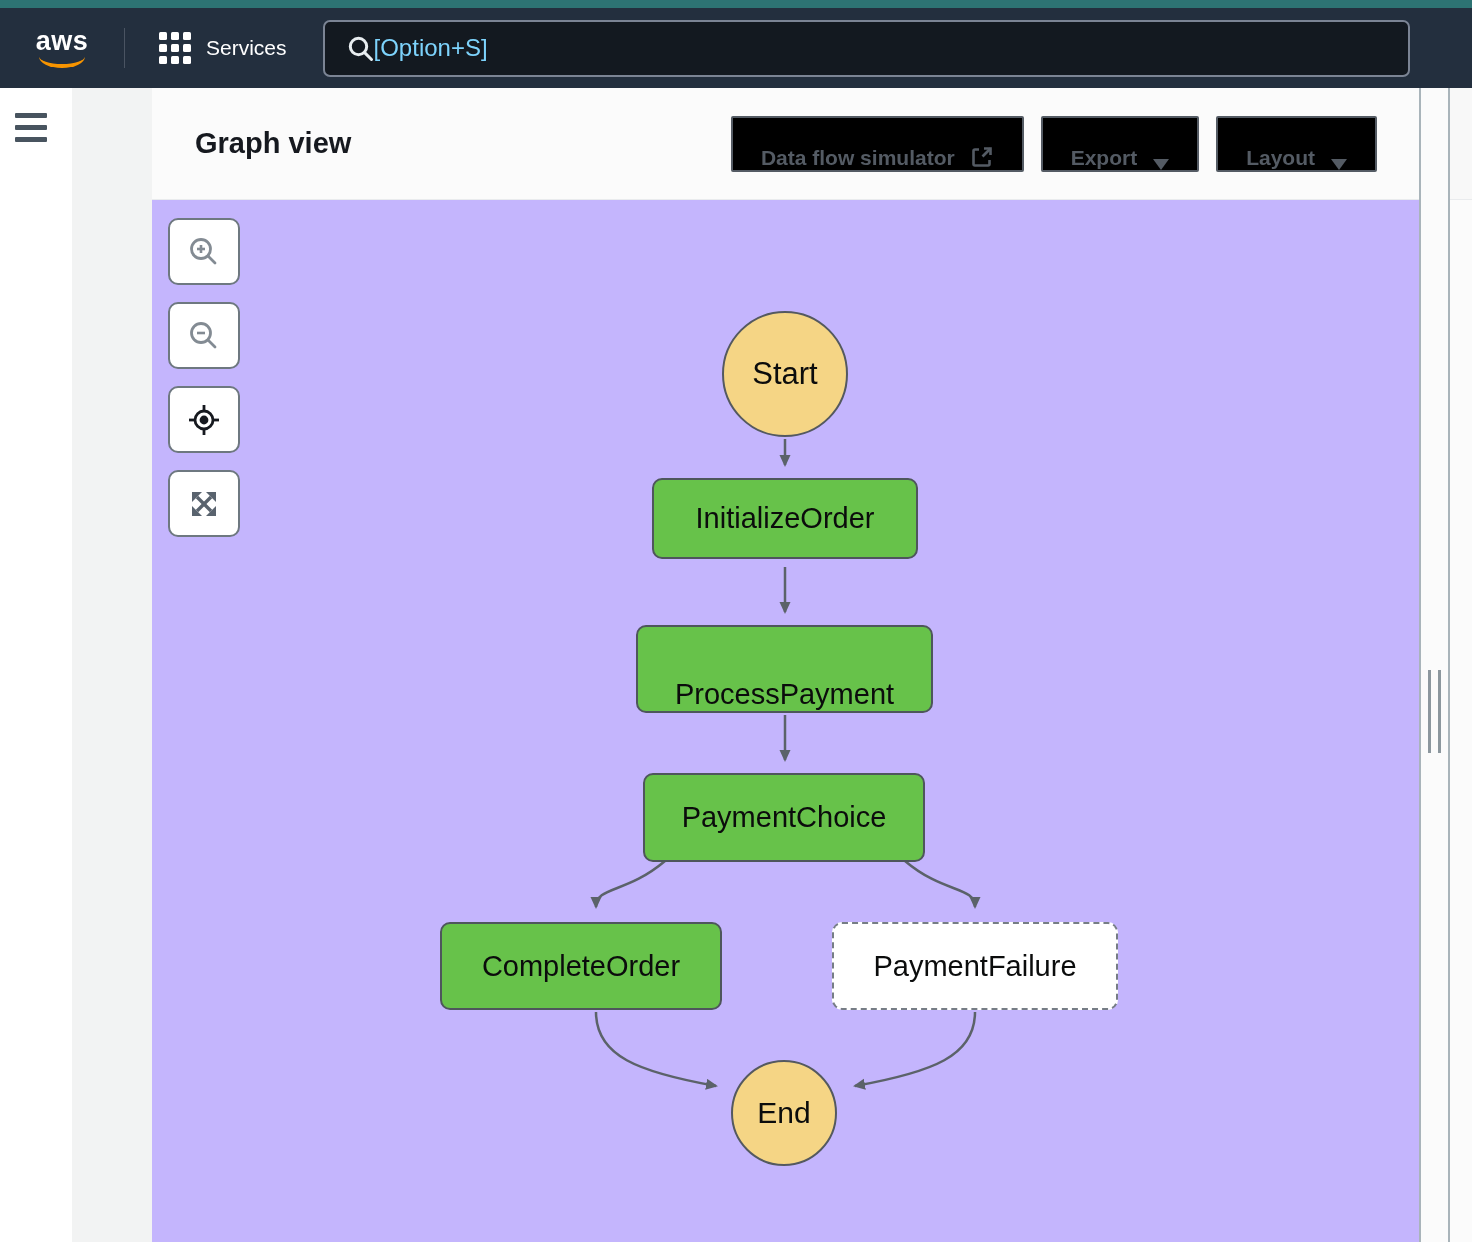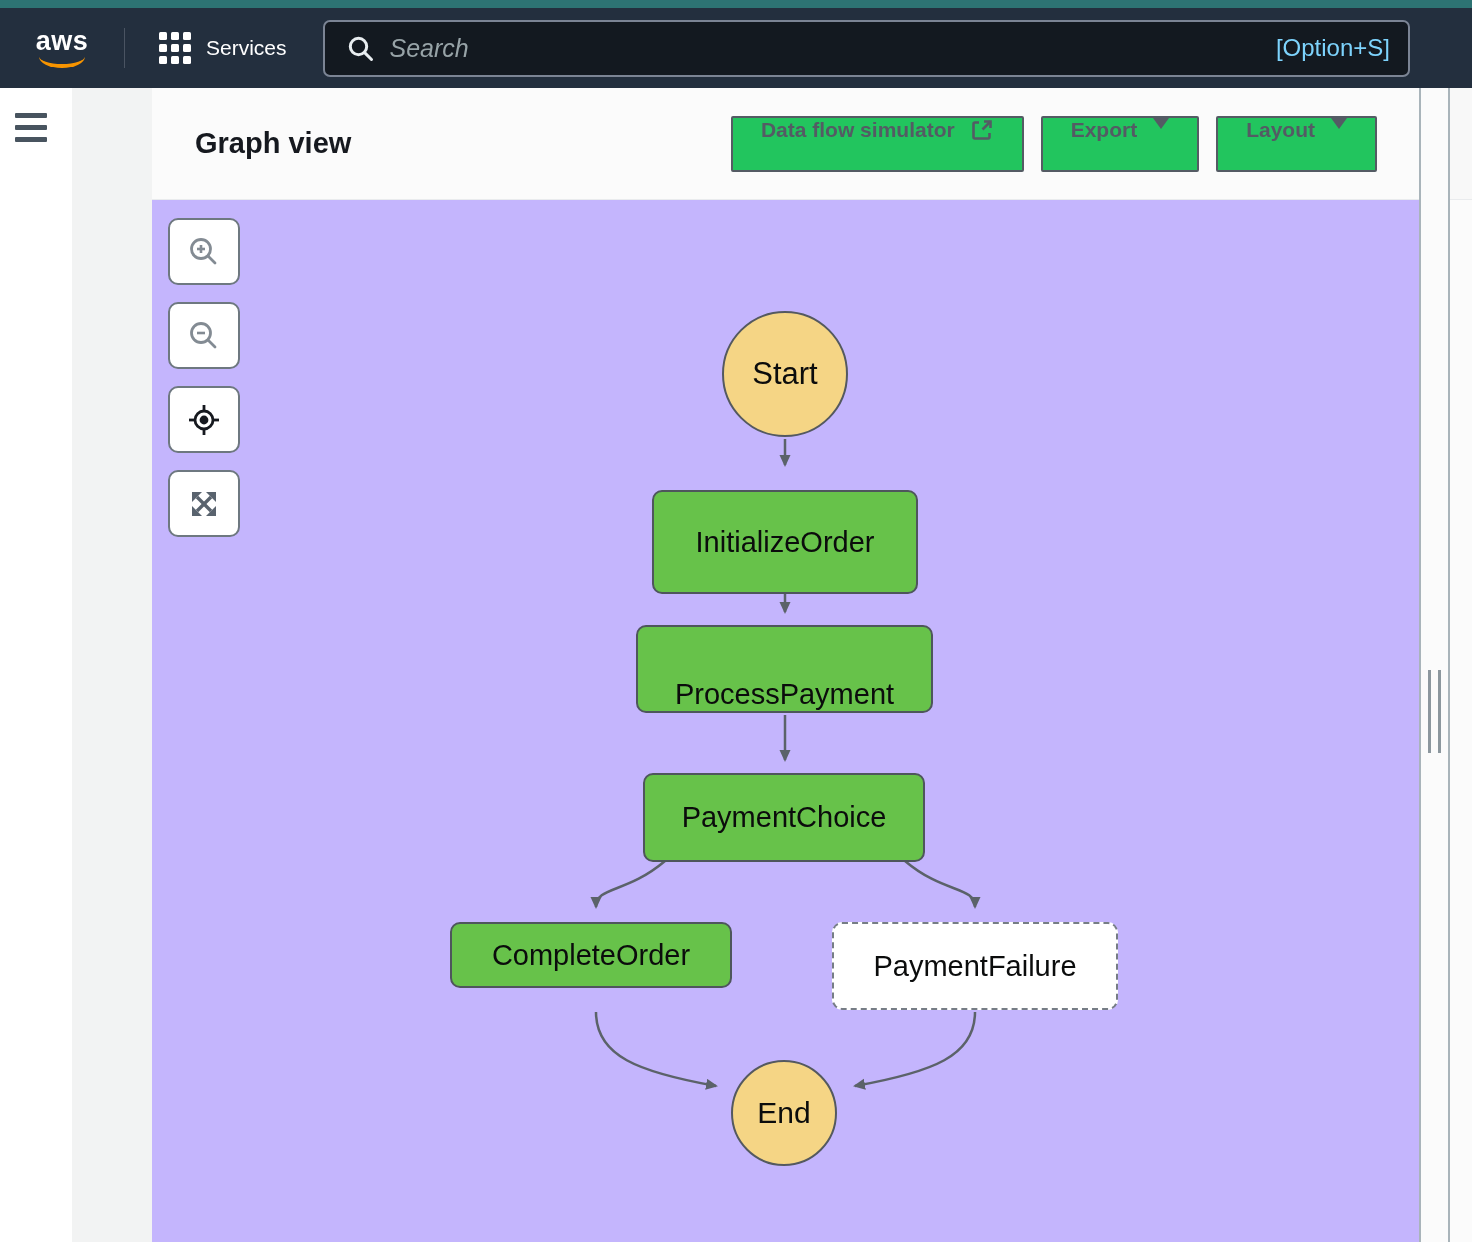--- a/index.html
+++ b/index.html
@@ -35,22 +35,22 @@
   .hamburger span { display:block; width:32px; height:5px; background:#48545f; border-radius:1px;
                     margin-bottom:7px; }
   .gray-strip { position:absolute; left:72px; top:88px; width:80px; height:1154px; background:#f2f3f3; }
 
   
   .main { position:absolute; left:152px; top:88px; width:1267px; height:1154px; background:#ffffff; }
   .page-header { height:112px; background:#fbfbfb; border-bottom:1px solid #e9ebed;
                  display:flex; align-items:center; }
   .page-title { margin-left:43px; font-size:29px; font-weight:bold; color:#16191f; flex:0 0 auto; }
   .header-buttons { margin-left:auto; margin-right:42px; display:flex; gap:17px; align-items:center; }
-  .aws-btn { height:56px; background:#22c55e; border:2px solid #545b64; border-radius:2px;
-             display:flex; align-items:flex-start; padding:0 28px; cursor:pointer;
+  .aws-btn { height:56px; background:#000000; border:2px solid #545b64; border-radius:2px;
+             display:flex; align-items:flex-end; padding:0 28px; cursor:pointer;
              font-size:21px; font-weight:bold; color:#545b64; }
   .aws-btn .btn-label { white-space:nowrap; }
   .ext-icon { margin-left:14px; display:flex; }
   .caret { width:0; height:0; border-left:8px solid transparent; border-right:8px solid transparent;
            border-top:11px solid #545b64; margin-left:16px; }
 
   
   .canvas { position:relative; width:1267px; height:1042px; background:#c4b5fd; }
   .edges-svg { position:absolute; left:0; top:0; }
 
@@ -58,24 +58,24 @@
   .tool-btn { width:72px; height:67px; background:#ffffff; border:2px solid #6e7880; border-radius:10px;
               display:flex; align-items:center; justify-content:center; margin-bottom:17px; cursor:pointer; }
 
   
   .node { position:absolute; display:flex; align-items:center; justify-content:center;
           color:#0b0c0c; cursor:pointer; }
   .node-circle { border-radius:50%; background:#f5d585; border:2px solid #54595f; }
   .node-task { background:#67c24a; border:2px solid #4e565c; border-radius:10px; font-size:29px; }
   .node-dashed { background:#ffffff; border:2px dashed #767d85; border-radius:10px; font-size:29px; }
   #node-start { left:570px; top:111px; width:126px; height:126px; font-size:31px; }
-  #node-init { left:500px; top:278px; width:266px; height:104px;margin-top:12px; }
+  #node-init { left:500px; top:278px; width:266px; height:81px; }
   #node-process { left:484px; top:425px; width:297px; height:88px;align-items:flex-end; }
   #node-choice { left:491px; top:573px; width:282px; height:89px; }
-  #node-complete { left:298px; top:722px; width:282px; height:66px; }
+  #node-complete { left:288px; top:722px; width:282px; height:88px; }
   #node-failure { left:680px; top:722px; width:286px; height:88px; }
   #node-end { left:579px; top:860px; width:106px; height:106px; font-size:30px; }
 
   
   .splitter { position:absolute; left:1419px; top:88px; width:31px; height:1154px; background:#fbfbfb;
               border-left:2px solid #a9b4ba; border-right:2px solid #a9b4ba; cursor:col-resize; }
   .splitter-handle { position:absolute; left:7px; top:582px; width:13px; height:83px;
                      border-left:3px solid #8c979e; border-right:3px solid #8c979e; }
   .right-rail { position:absolute; left:1450px; top:88px; width:22px; height:1154px; background:#fbfbfb; }
   .right-rail .rr-header { height:112px; background:#f8f8f8; border-bottom:1px solid #e9ebed; }
@@ -102,21 +102,20 @@
         <span></span>
         <span></span>
     </div>
     <div class="services-label">Services</div>
   </div>
   <div class="search-box">
     <svg class="search-glyph" width="27" height="27" viewBox="0 0 27 27">
       <circle cx="11.5" cy="11.5" r="8.2" fill="none" stroke="#e8edf0" stroke-width="3"></circle>
       <line x1="17.6" y1="17.6" x2="24.5" y2="24.5" stroke="#e8edf0" stroke-width="3" stroke-linecap="round"></line>
     </svg>
-    <input class="search-input" placeholder="Search" style="">
     <span class="search-shortcut">[Option+S]</span>
   </div>
 </div>
 
 <div class="left-rail">
   <div class="hamburger">
     <span></span>
       <span></span>
       <span></span>
   </div>

